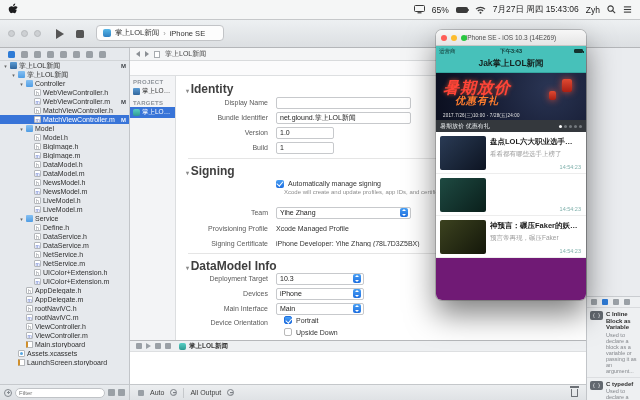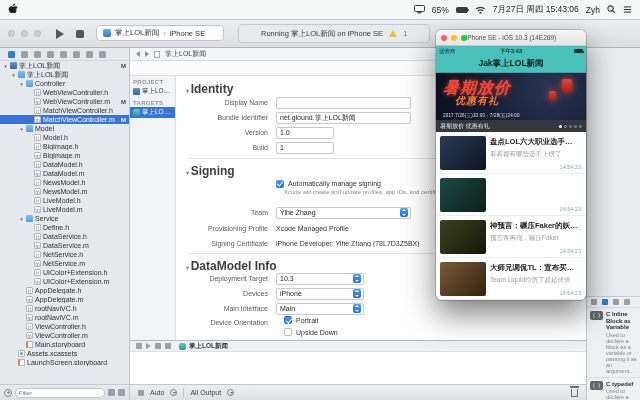--- a/index.html
+++ b/index.html
@@ -170,25 +170,20 @@
       <span class="a tlight" style="left:21px;top:10px"></span>
       <span class="a tlight" style="left:34px;top:10px"></span>
       <span class="a playbtn" style="left:56px;top:9px"></span>
       <span class="a stopbtn" style="left:76px;top:10px"></span>
       <div class="a capsule" style="left:96px;top:5px;width:128px">
         <span class="schemeicon"></span>
         <span>掌上LOL新闻</span>
         <span style="color:#999">›</span>
         <span>iPhone SE</span>
       </div>
-      <div class="a activity" style="left:238px;top:4px;width:192px">
-        <span>Running 掌上LOL新闻 on iPhone SE</span>
-        <span class="warntri"></span>
-        <span style="font-size:7px;color:#6a6a6a">1</span>
-      </div>
     </div>
 
     <div id="jumpbar" class="a">
       <span class="navarrow back"></span>
       <span class="navarrow fwd"></span>
       <span class="docico"></span>
       <span>掌上LOL新闻</span>
     </div>
 
     <div id="tabstrip" class="a">
@@ -638,28 +633,20 @@
           </div>
           <div class="news-row">
             <span class="thumb" style="background: linear-gradient(135deg, rgb(30, 74, 66), rgb(10, 31, 27));"></span>
             <span class="ntime">14:54:23</span>
           </div>
           <div class="news-row">
             <span class="thumb" style="background: linear-gradient(135deg, rgb(60, 66, 31), rgb(20, 23, 10));"></span>
             <span class="ncol">
               <span class="ntitle">神预言：碾压Faker的妖…</span>
               <span class="nsub">预言帝再现，碾压Faker</span>
-            </span>
-            <span class="ntime">14:54:23</span>
-          </div>
-          <div class="news-row">
-            <span class="thumb" style="background: linear-gradient(135deg, rgb(122, 90, 56), rgb(51, 34, 15));"></span>
-            <span class="ncol">
-              <span class="ntitle">大师兄调侃TL：宣布买…</span>
-              <span class="nsub">Team Liquid经历了起起伏伏</span>
             </span>
             <span class="ntime">14:54:23</span>
           </div>
         </div>
     </div>
   </div>
 
   <div id="menubar" class="a">
     <span>
       <svg width="10" height="12" viewBox="0 0 14 16">

